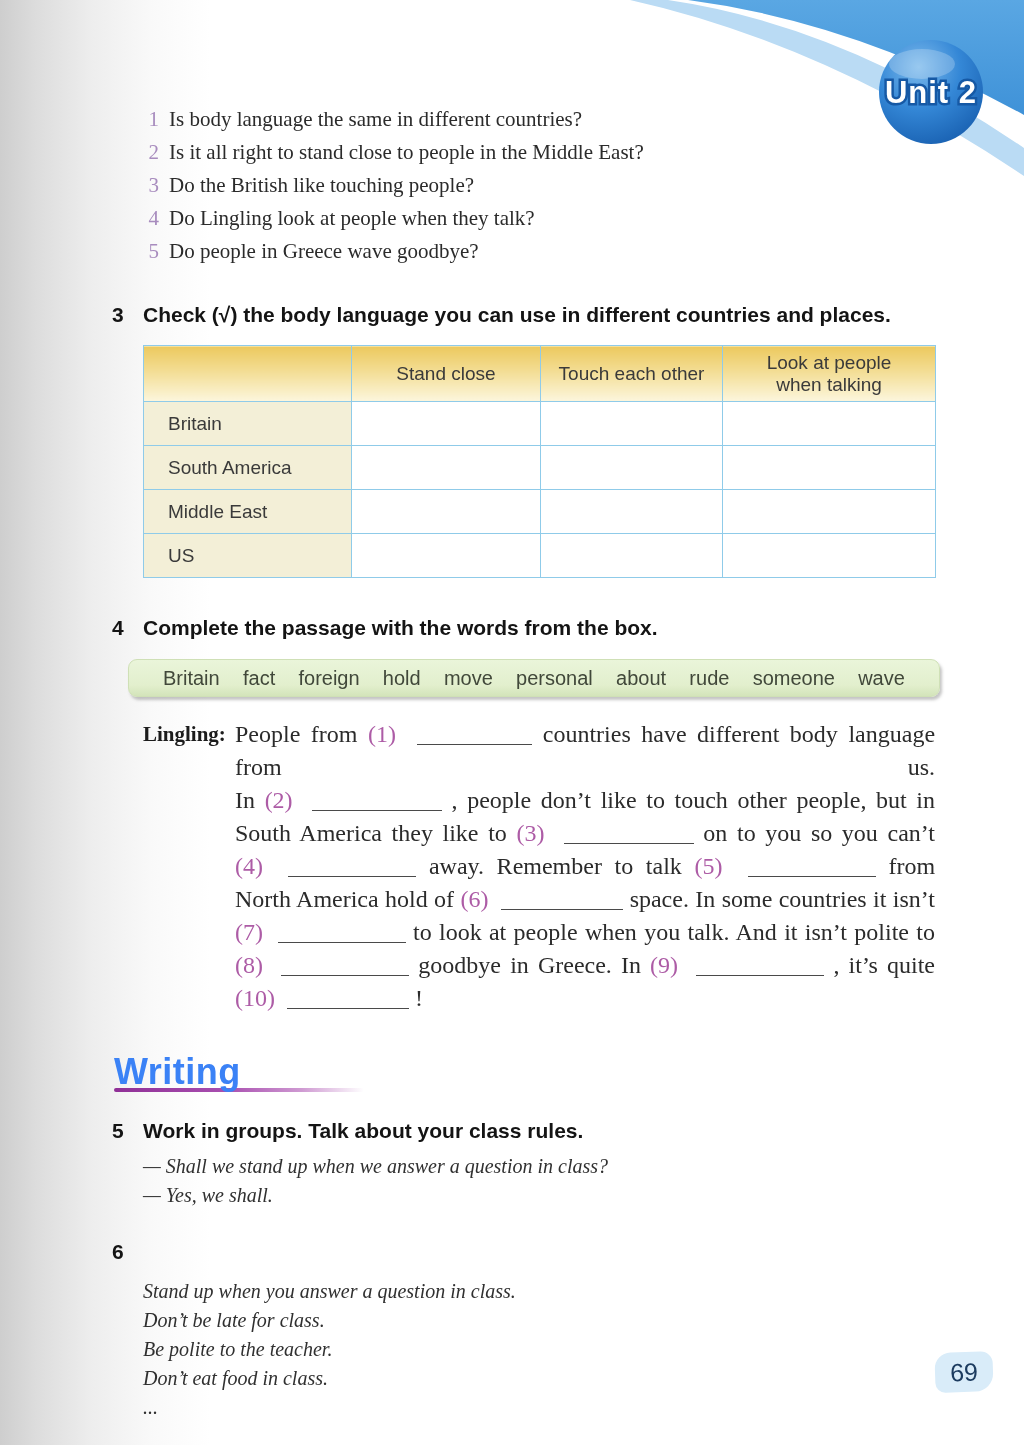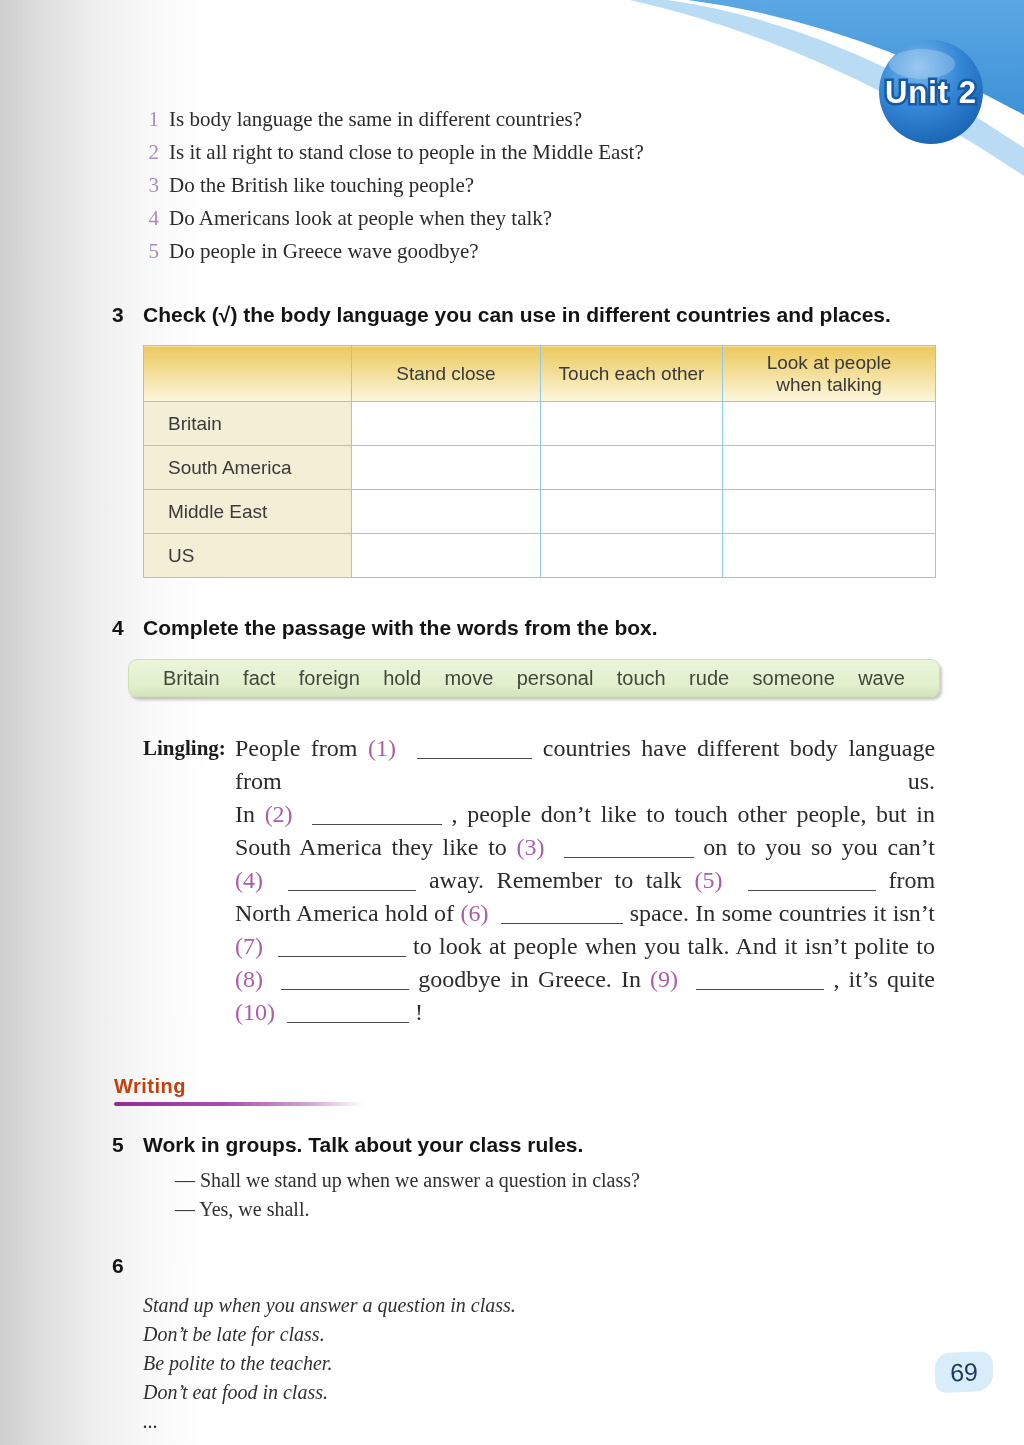--- a/index.html
+++ b/index.html
@@ -48,36 +48,36 @@
     margin:18px 0 0 16px;width:812px;height:38px;box-sizing:border-box;
     background:linear-gradient(180deg,#eaf5da 0%,#e2efcd 70%,#d3e4ba 100%);
     border:1px solid #cfe0b6;border-radius:9px;
     box-shadow:2px 3px 3px rgba(90,90,90,0.35);
     display:flex;align-items:center;justify-content:space-between;
     padding:0 34px;
     font-family:"Liberation Sans",sans-serif;font-size:20px;color:#41483a;
   }
 
   
-  .passage{position:relative;margin:35px 0 0 31px;width:792px;}
+  .passage{position:relative;margin:21px 0 0 31px;width:792px;}
   .speaker{position:absolute;left:0;top:0;font-weight:bold;font-size:21px;line-height:33px;color:#1c1c1c;}
   .p-lines{margin-left:92px;width:700px;}
   .pl{font-size:24px;line-height:33px;text-align:justify;text-align-last:justify;white-space:normal;}
   .pl.no-just{text-align:left;text-align-last:left;}
   .pnum{color:#ad5ca6;}
   .blank{display:inline-block;height:18px;border-bottom:1.4px solid #4a4a4a;vertical-align:-3px;}
 
   
   .writing-head{margin:42px 0 0 2px;width:260px;}
-  .writing-title{font-family:"Liberation Sans",sans-serif;font-weight:bold;font-size:20px;color:#c2410c;letter-spacing:0.5px;line-height:30px;}
+  .writing-title{font-family:"Liberation Sans",sans-serif;font-weight:bold;font-size:36px;color:#3b82f6;letter-spacing:0.5px;line-height:30px;}
   .writing-underline{height:4px;width:250px;margin-top:1px;border-radius:2px;
     background:linear-gradient(90deg,#8f2f96 0%,#a94fb0 45%,#cf9ad2 75%,rgba(210,170,215,0) 100%);}
 
   .dialogue{margin:8px 0 0 31px;}
-  .dia-line{font-size:20px;line-height:29px;color:#303030;margin-left:32px;}
+  .dia-line{font-size:20px;line-height:29px;font-style:italic;color:#303030;}
 
   .examples{margin:12px 0 0 31px;}
   .ex-line{font-size:20px;line-height:29px;font-style:italic;color:#303030;}
 
   
   .page-badge{
     position:absolute;right:31px;bottom:53px;z-index:2;
     width:58px;height:40px;background:#d9ecf9;
     border-radius:16px 12px 18px 10px;transform:rotate(-2deg);
     display:flex;align-items:center;justify-content:center;
@@ -121,21 +121,21 @@
       <div class="q">
         <span class="q-num">2</span>
         <span>Is it all right to stand close to people in the Middle East?</span>
       </div>
       <div class="q">
         <span class="q-num">3</span>
         <span>Do the British like touching people?</span>
       </div>
       <div class="q">
         <span class="q-num">4</span>
-        <span>Do Americans look at people when they talk?</span>
+        <span>Do Lingling look at people when they talk?</span>
       </div>
       <div class="q">
         <span class="q-num">5</span>
         <span>Do people in Greece wave goodbye?</span>
       </div>
     </div>
 
     <div class="sec-head sec3-head">
       <span class="sec-num">3</span>
       <span>Check (√) the body language you can use in different countries and places.</span>
@@ -187,21 +187,21 @@
       <span>Complete the passage with the words from the box.</span>
     </div>
 
     <div class="word-box">
       <span>Britain</span>
       <span>fact</span>
       <span>foreign</span>
       <span>hold</span>
       <span>move</span>
       <span>personal</span>
-      <span>touch</span>
+      <span>about</span>
       <span>rude</span>
       <span>someone</span>
       <span>wave</span>
     </div>
 
     <div class="passage">
       <span class="speaker">Lingling:</span>
       <div class="p-lines">
         <div class="pl"><span>People from </span> <span class="pnum">(1)&nbsp;</span> <span class="blank" style="width: 115px;"></span> <span> countries have different body language from us.</span> </div>
         <div class="pl"><span>In </span> <span class="pnum">(2)&nbsp;</span> <span class="blank" style="width: 130px;"></span> <span>, people don’t like to touch other people, but in</span> </div>

